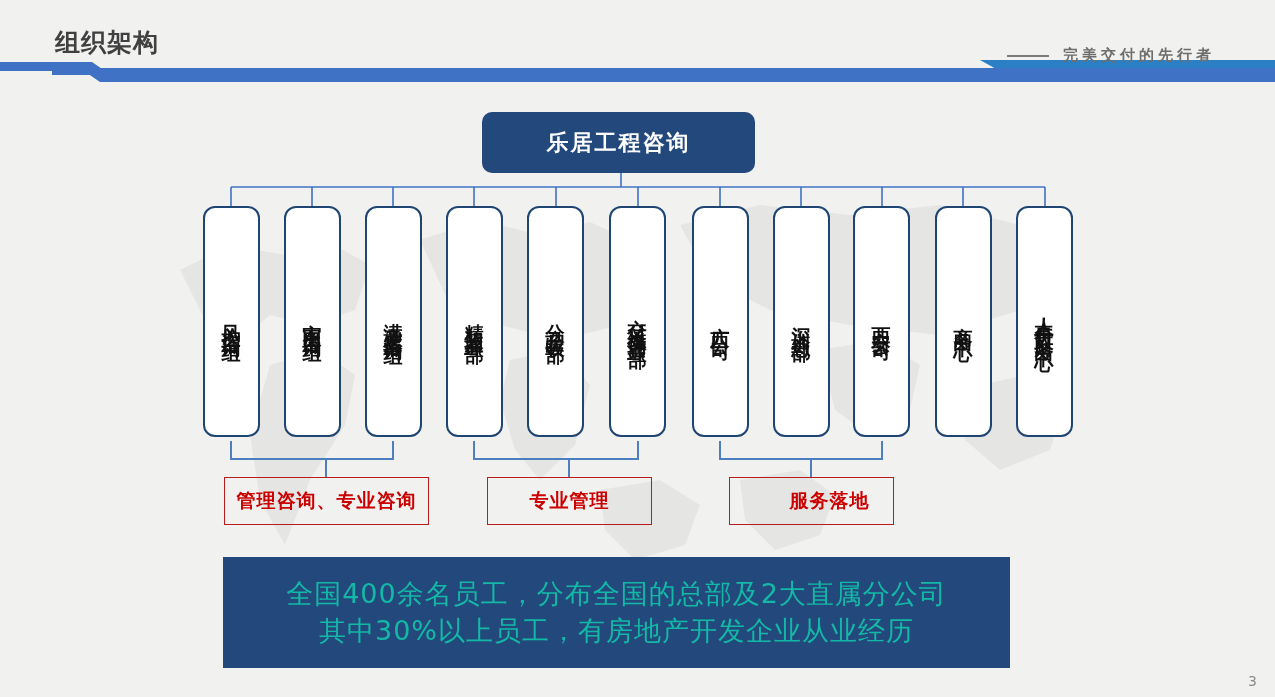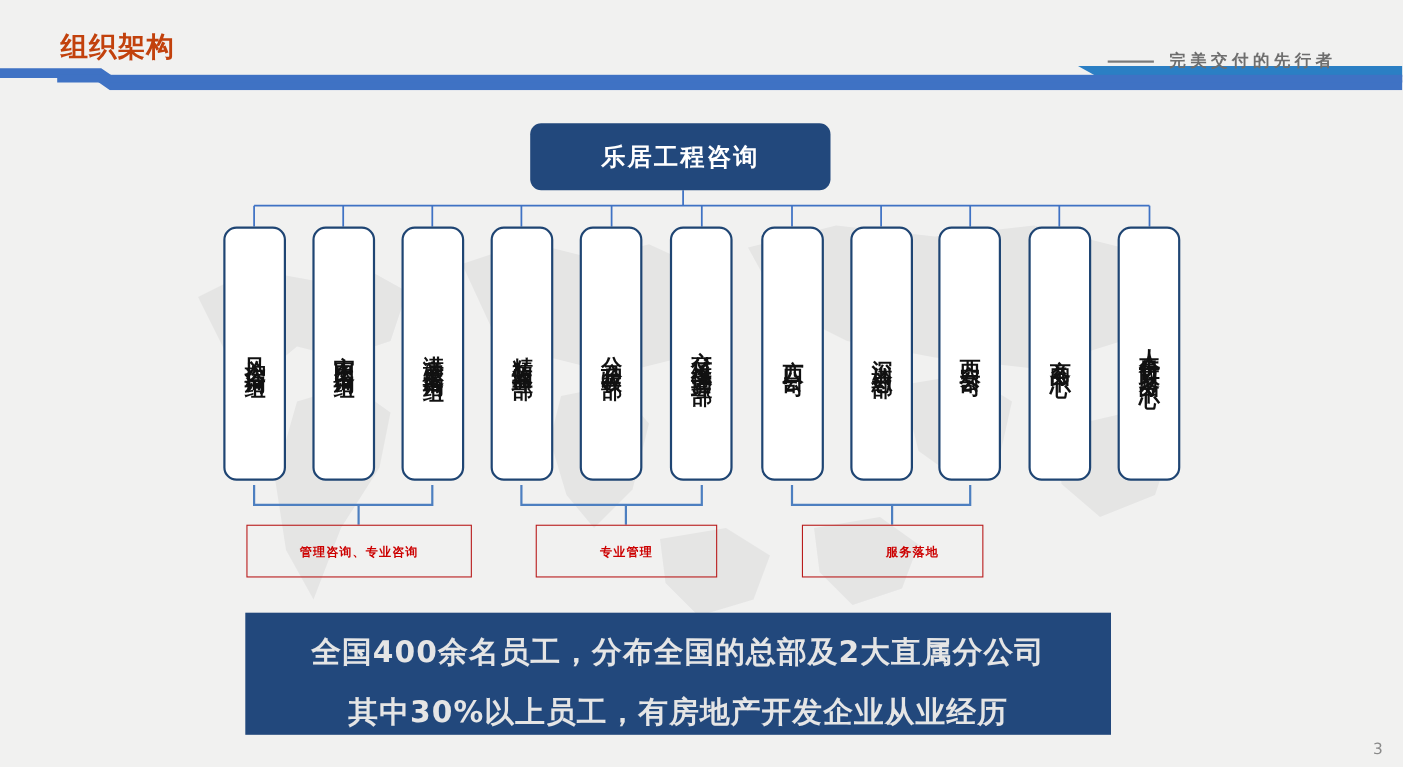--- a/index.html
+++ b/index.html
@@ -34,21 +34,21 @@
     width: 1275px;
     height: 95px;
     z-index: 3;
   }
   #page-title {
     position: absolute;
     left: 55px;
     top: 26px;
     font-size: 25px;
     font-weight: bold;
-    color: #c2410c;
+    color: #404040;
     letter-spacing: 1px;
   }
   #title-underline {
     position: absolute;
     left: 52px;
     top: 68px;
     width: 1223px;
     height: 7px;
     background: #3f72c4;
   }
@@ -147,46 +147,45 @@
     height: 48px;
     background: transparent;
     border: 1.6px solid #b91c1c;
     box-sizing: border-box;
     display: flex;
     align-items: center;
     justify-content: center;
     z-index: 3;
   }
   .cat-label {
-    font-size: 11px;
+    font-size: 19px;
     font-weight: bold;
     color: #cc0000;
     letter-spacing: 1px;
   }
 
   #banner {
     position: absolute;
     left: 223px;
     top: 557px;
     width: 787px;
     height: 111px;
     background: #22487c;
     display: flex;
     flex-direction: column;
     align-items: center;
     justify-content: center;
     z-index: 3;
   }
   .banner-line {
-    color: #e5e5e5;
+    color: #14b8a6;
     font-size: 27px;
-    font-weight: bold;
+    font-weight: normal;
     line-height: 1.35;
     letter-spacing: 1px;
-    margin-top: 17px;
   }
 
   #page-number {
     position: absolute;
     right: 18px;
     bottom: 8px;
     font-size: 14px;
     color: #8a8a8a;
     z-index: 4;
   }

